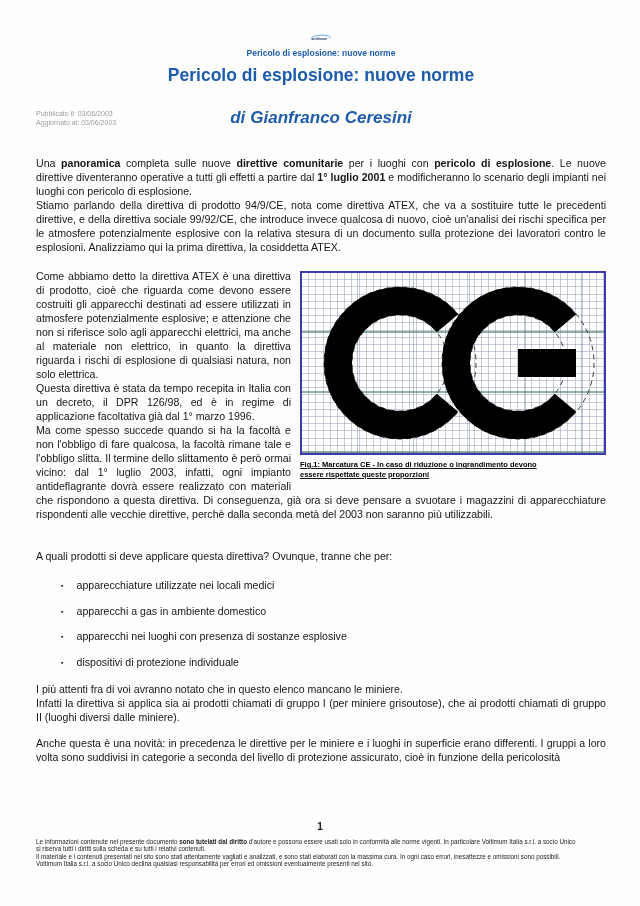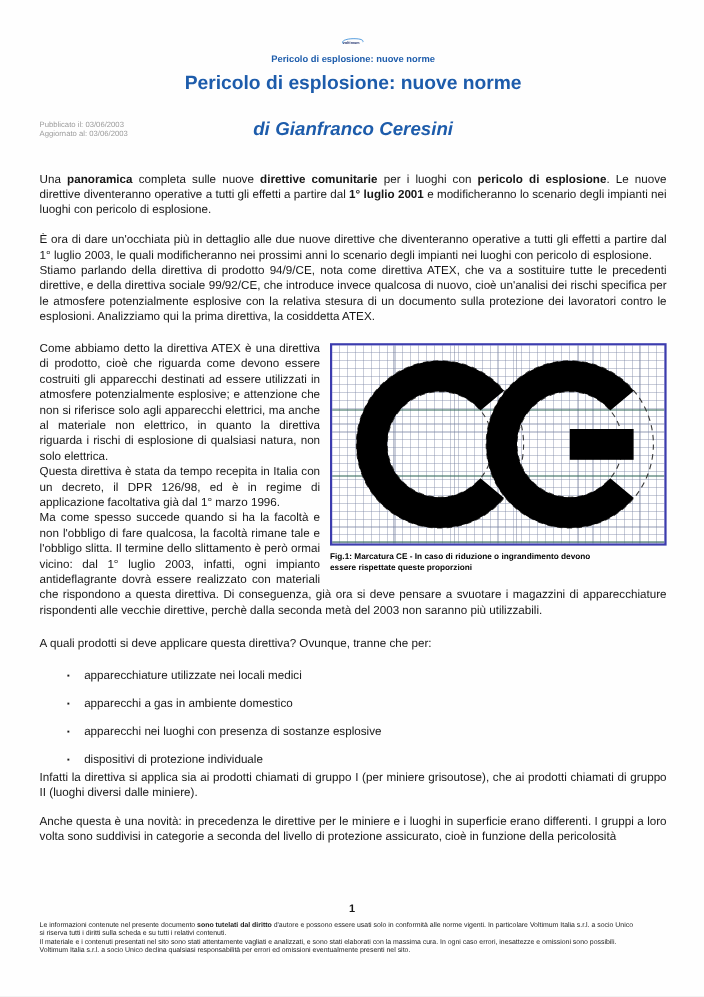--- a/index.html
+++ b/index.html
@@ -39,21 +39,21 @@
     background:
       repeating-linear-gradient(180deg, transparent 0 58px, rgba(58,110,96,.55) 58px 60px),
       repeating-linear-gradient(90deg, transparent 0 55px, rgba(110,120,150,.45) 55px 56px),
       repeating-linear-gradient(180deg, transparent 0 6.2px, rgba(125,135,165,.42) 6.2px 7.2px),
       repeating-linear-gradient(90deg, transparent 0 6.2px, rgba(125,135,165,.42) 6.2px 7.2px),
       #fff;
   }
   .ce-canvas svg{position:absolute;inset:0;width:100%;height:100%;}
   .ce-caption{font-size:7.5px;font-weight:bold;line-height:9.5px;margin-top:5px;color:#000;}
 
-  .question{clear:both;margin:16px 0 0;}
+  .question{clear:both;margin:28px 0 0;}
 
   ul.exceptions{margin:16px 0 0;padding:0 0 0 25px;list-style:none;}
   ul.exceptions li{display:flex;gap:13px;font-size:10.6px;line-height:13.5px;margin-bottom:1.5px;text-align:justify;margin-top:12px;}
   ul.exceptions li .marker{font-size:7px;line-height:13.5px;flex:0 0 auto;}
 
   
   .page-number{position:absolute;top:821px;left:0;right:0;text-align:center;font-weight:bold;font-size:10px;}
   .legal{position:absolute;top:838px;left:36px;right:28px;font-size:6.3px;line-height:7.3px;color:#1c1c1c;text-align:left;}
 </style>
 </head>
@@ -79,25 +79,24 @@
       </div>
       <div class="byline">
         <span class="prefix">di</span><span>Gianfranco Ceresini</span>
       </div>
     </div>
 
     <p class="bodytext intro"><span>Una </span><b>panoramica</b><span> completa sulle nuove </span><b>direttive comunitarie</b><span> per i luoghi con </span><b>pericolo di esplosione</b><span>. Le nuove direttive diventeranno operative a tutti gli effetti a partire dal </span><b>1° luglio 2001</b><span> e modificheranno lo scenario degli impianti nei luoghi con pericolo di esplosione.</span></p>
 
 
     <div class="bodytext">
-      <p class="para mt">È ora di dare un'occhiata più in dettaglio alle due nuove direttive che diventeranno operative a tutti gli effetti a partire dal 1° luglio 2003, le quali modificheranno nei prossimi anni lo scenario degli impianti nei luoghi con pericolo di esplosione.</p>
       <p class="para">Stiamo parlando della direttiva di prodotto 94/9/CE, nota come direttiva ATEX, che va a sostituire tutte le precedenti direttive, e della direttiva sociale 99/92/CE, che introduce invece qualcosa di nuovo, cioè un'analisi dei rischi specifica per le atmosfere potenzialmente esplosive con la relativa stesura di un documento sulla protezione dei lavoratori contro le esplosioni. Analizziamo qui la prima direttiva, la cosiddetta ATEX.</p>
 
       <div class="wrap-block">
-        <figure class="ce-figure" style="margin-right:0;">
+        <figure class="ce-figure" style="margin-right:0;text-decoration:underline;">
           <div class="ce-canvas">
             <svg viewBox="0 0 302 176">
               <g stroke="#3a3a3a" stroke-width="1" fill="none" stroke-dasharray="5 4">
                 <circle cx="98" cy="88" r="76"></circle>
                 <circle cx="98" cy="88" r="48"></circle>
                 <circle cx="216" cy="88" r="76"></circle>
                 <circle cx="216" cy="88" r="48"></circle>
               </g>
               <circle cx="98" cy="88" r="62" fill="none" stroke="#000" stroke-width="28" pathLength="360" stroke-dasharray="280 80" stroke-dashoffset="-40"></circle>
               <circle cx="216" cy="88" r="62" fill="none" stroke="#000" stroke-width="28" pathLength="360" stroke-dasharray="280 80" stroke-dashoffset="-40"></circle>
@@ -128,20 +127,21 @@
         <li>
             <span class="marker">▪</span>
             <span>apparecchi nei luoghi con presenza di sostanze esplosive</span>
           </li>
         <li>
             <span class="marker">▪</span>
             <span>dispositivi di protezione individuale</span>
           </li>
       </ul>
 
+      <p class="para mt">I più attenti fra di voi avranno notato che in questo elenco mancano le miniere.</p>
       <p class="para">Infatti la direttiva si applica sia ai prodotti chiamati di gruppo I (per miniere grisoutose), che ai prodotti chiamati di gruppo II (luoghi diversi dalle miniere).</p>
       <p class="para" style="margin-top:12px;">Anche questa è una novità: in precedenza le direttive per le miniere e i luoghi in superficie erano differenti. I gruppi a loro volta sono suddivisi in categorie a seconda del livello di protezione assicurato, cioè in funzione della pericolosità</p>
     </div>
   </div>
 
   <div class="page-number">1</div>
 
   <footer class="legal">
     <div><span>Le informazioni contenute nel presente documento </span><b>sono tutelati dal diritto</b><span> d'autore e possono essere usati solo in conformità alle norme vigenti. In particolare Voltimum Italia s.r.l. a socio Unico</span></div>
     <div>si riserva tutti i diritti sulla scheda e su tutti i relativi contenuti.</div>

